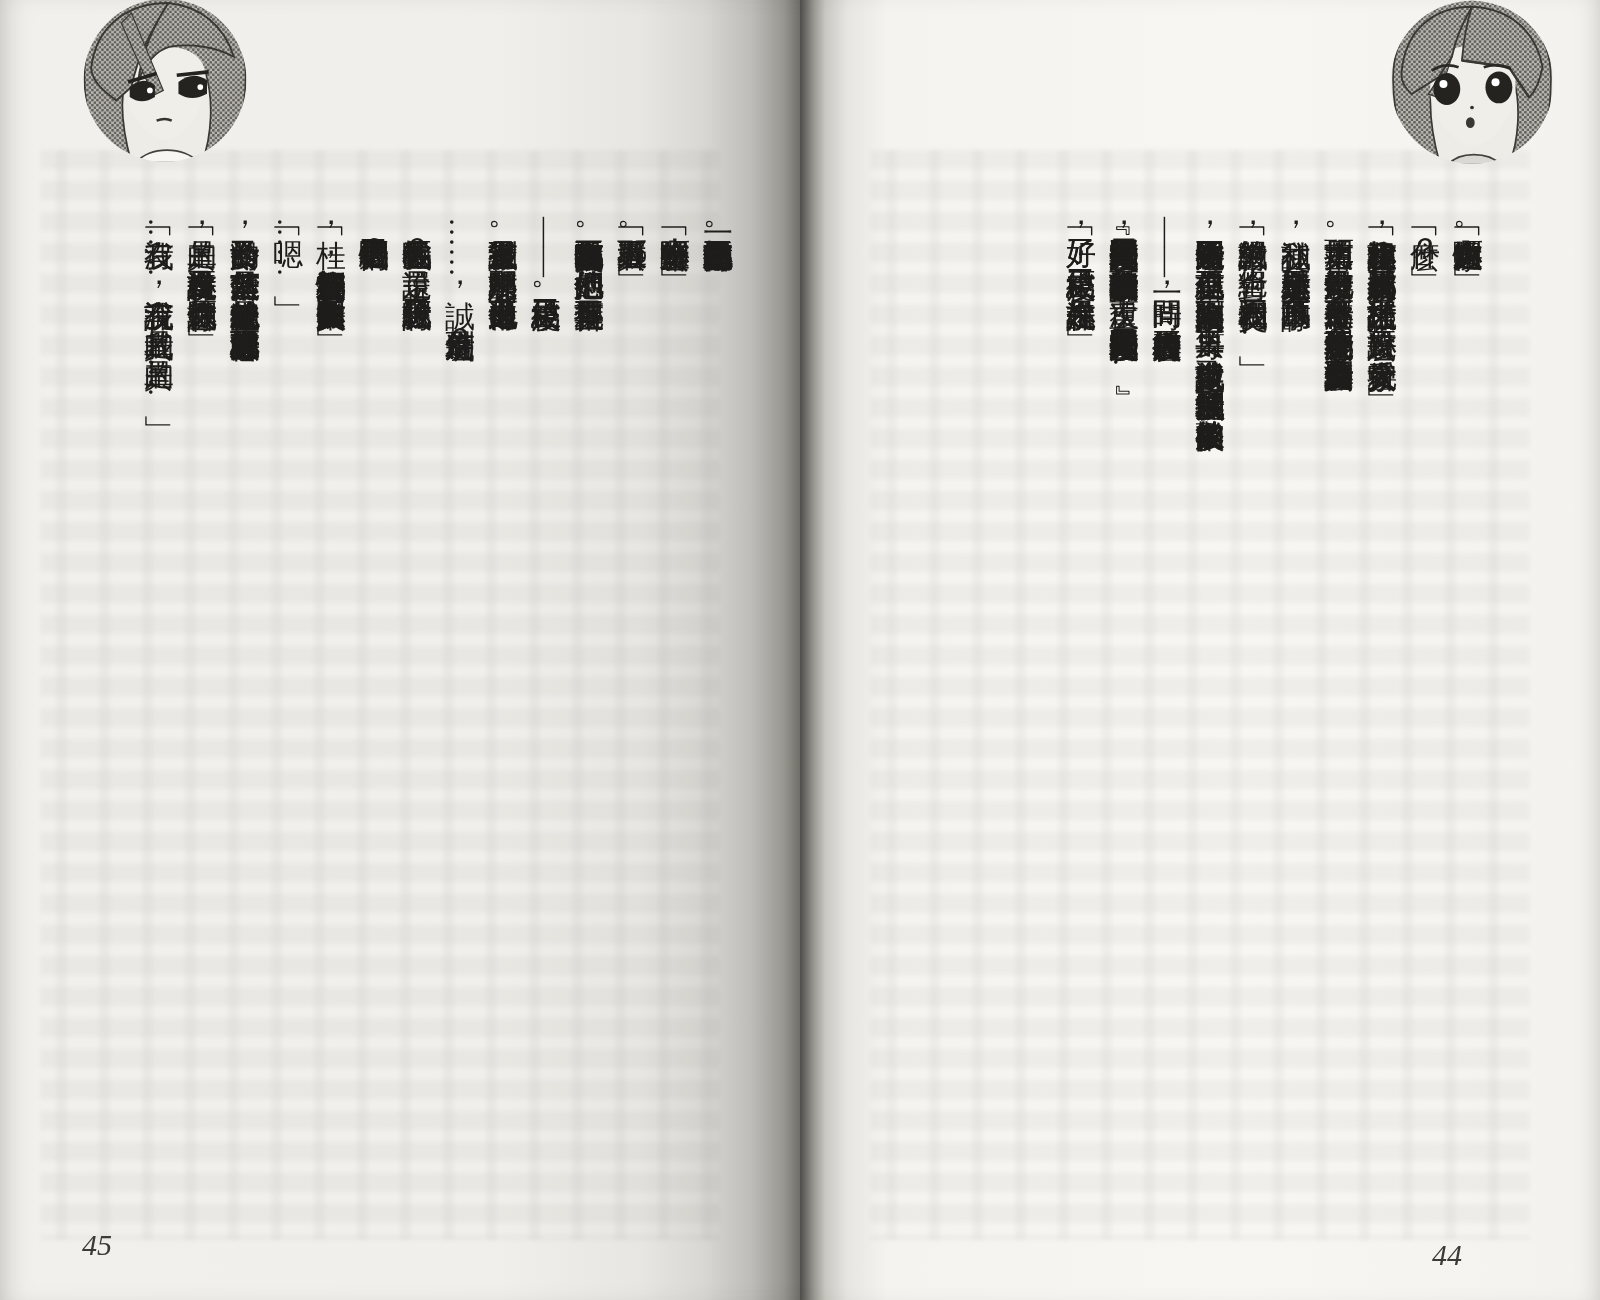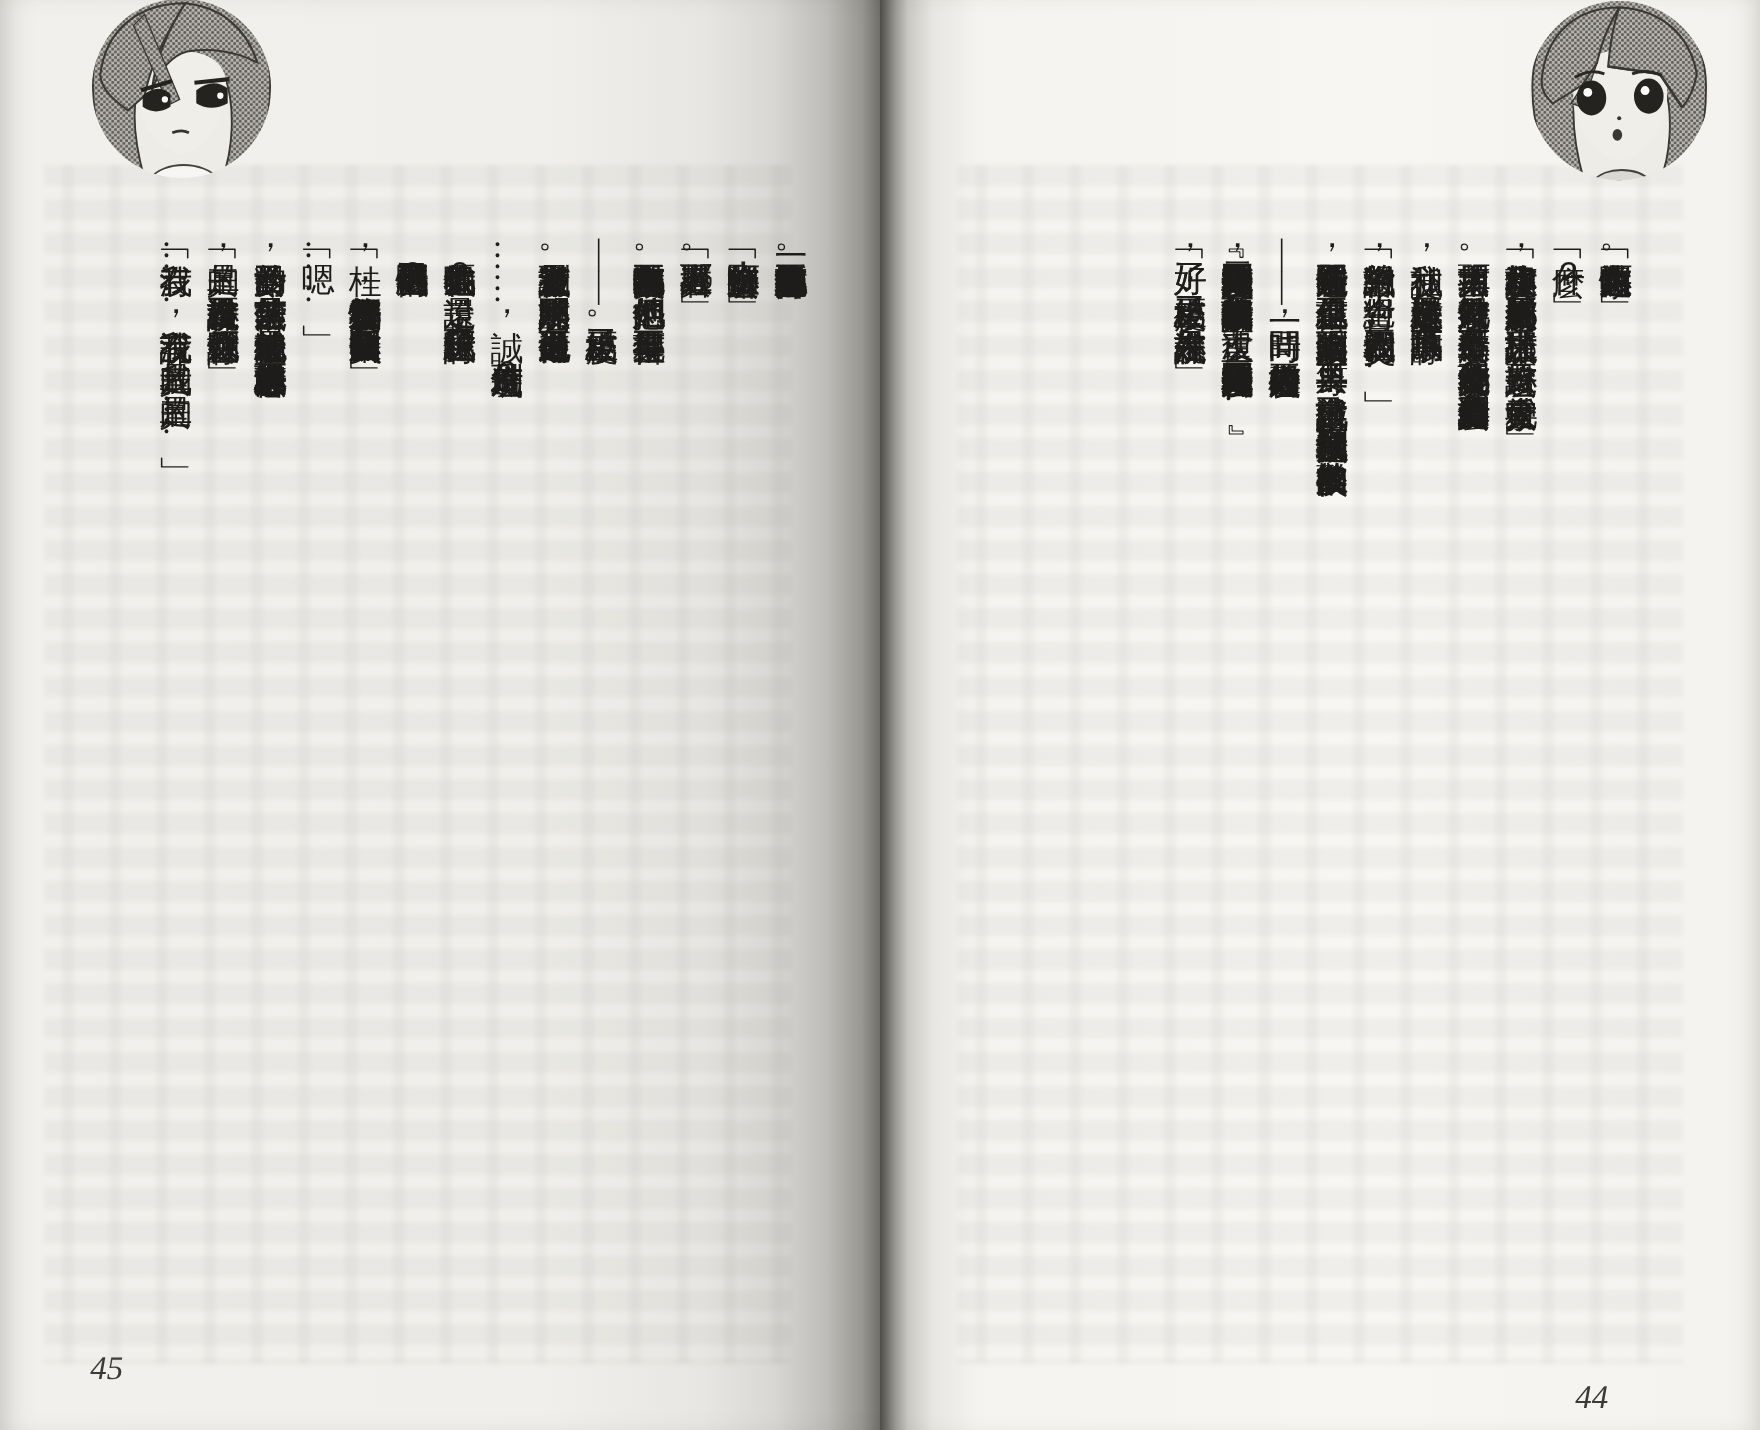--- a/index.html
+++ b/index.html
@@ -49,21 +49,21 @@
   }
   .vtext p { margin:0; padding:0; text-indent:62px; }
   .page-left  .vtext { right:60px; }
   .page-right .vtext { right:110px; }
 
   .pagenum {
     position:absolute; font-style:italic; font-size:30px;
     color:#3a3a38; font-family:"Liberation Serif",serif;
   }
   .pagenum-left  { left:82px;  top:1228px; }
-  .pagenum-right { left:632px; top:1238px;margin-top:16px; }
+  .pagenum-right { left:632px; top:1238px; }
 
   .avatar { position:absolute; width:174px; height:168px; }
   .avatar svg { width:100%; height:100%; display:block; }
   .avatar-left  { left:78px; top:-2px; }
   .avatar-right { left:585px; top:0px; }
 </style>
 </head>
 <body>
 
 <div class="spread">

